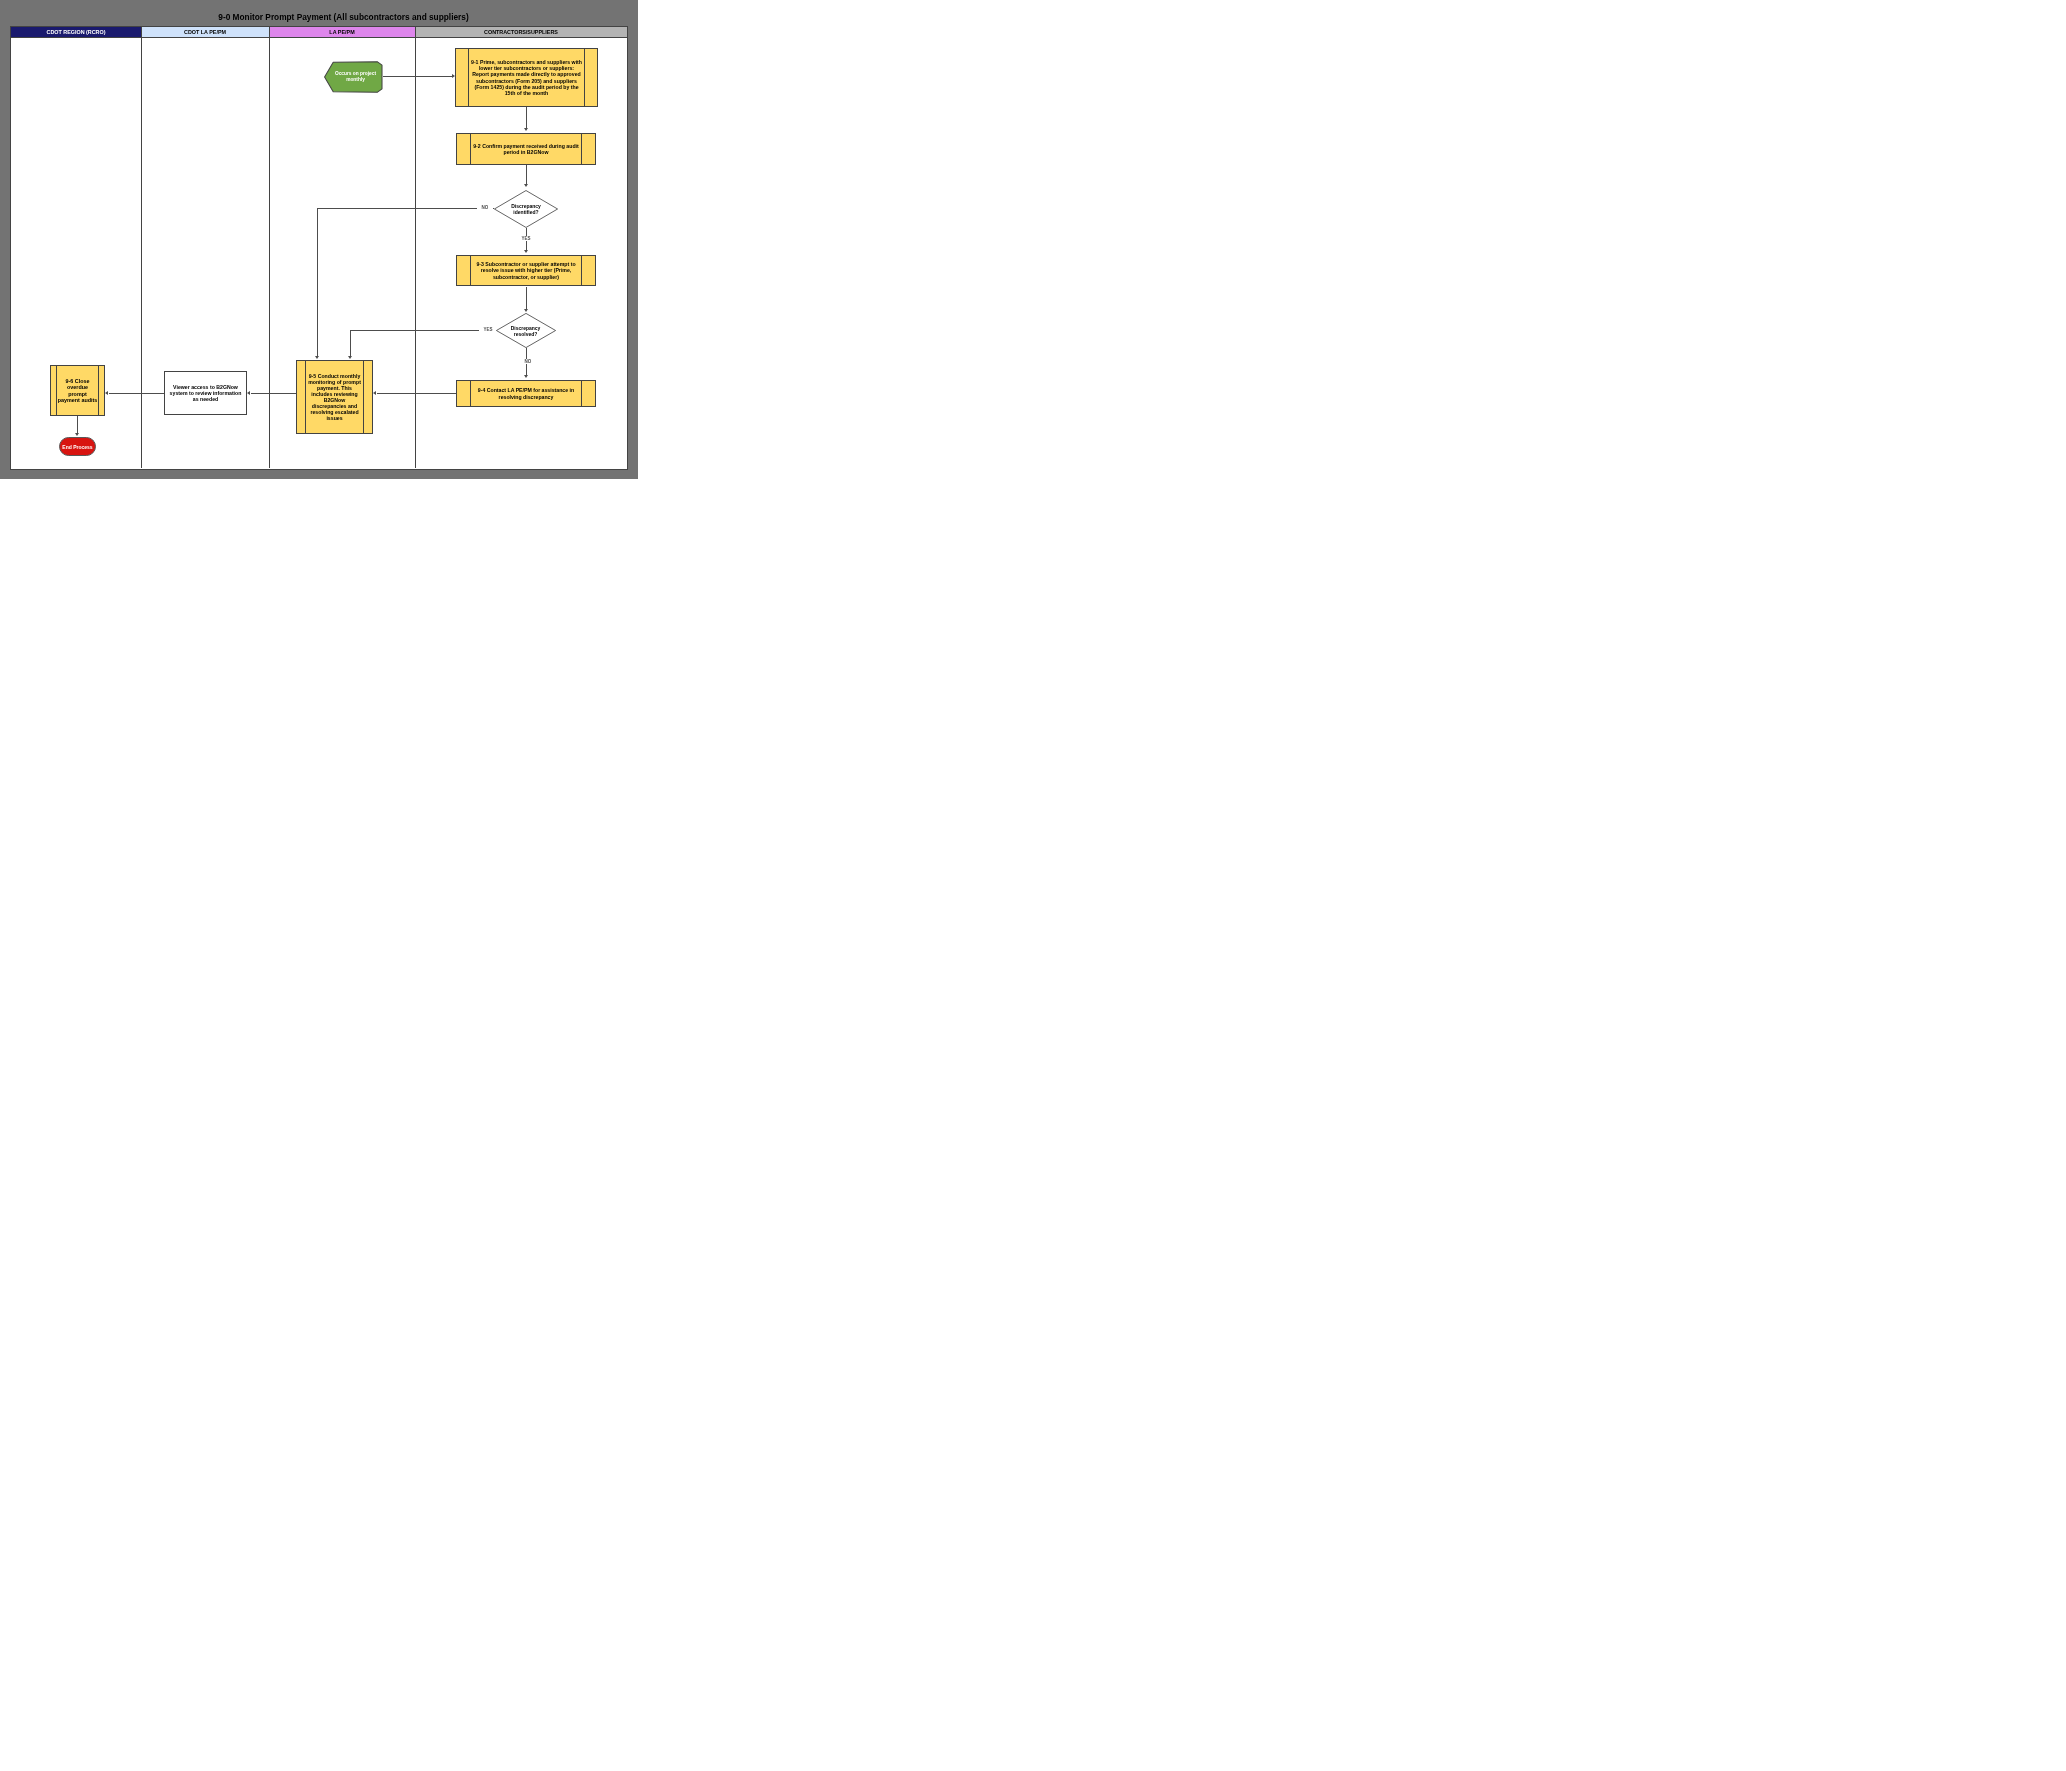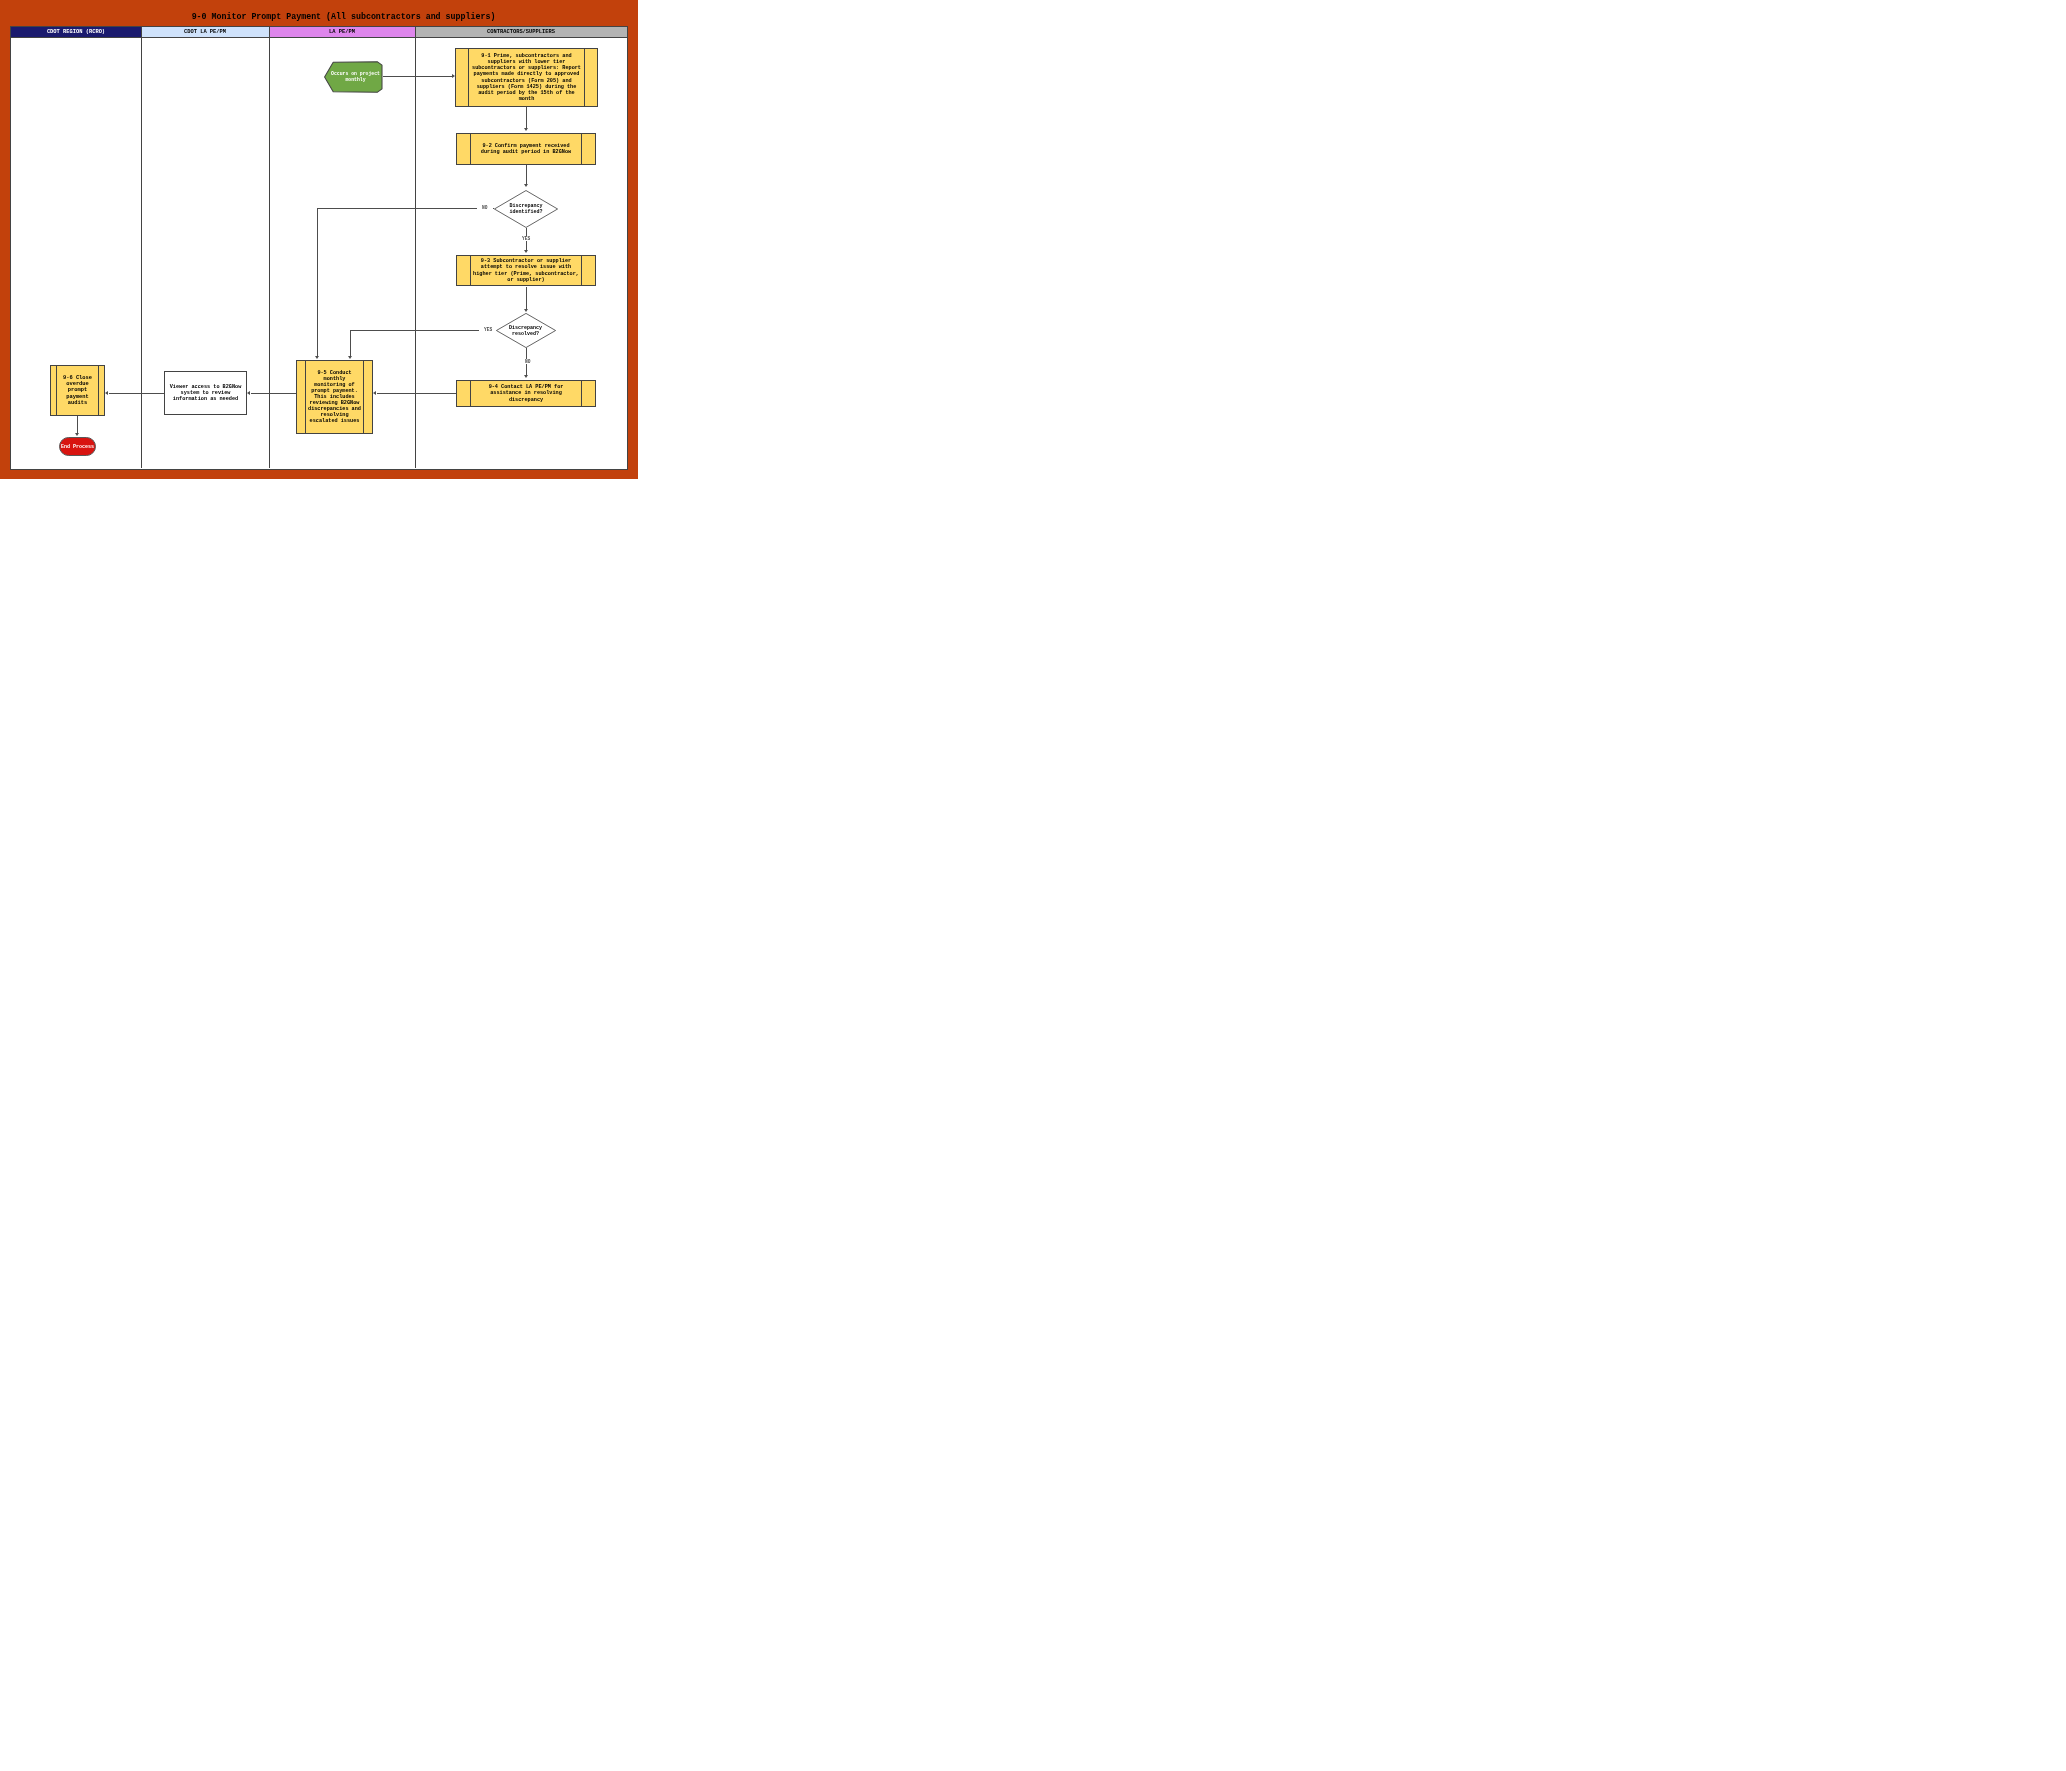--- a/index.html
+++ b/index.html
@@ -1,18 +1,18 @@
 <!DOCTYPE html>
 <html style="font-size:6.6px"><head>
 <meta charset="utf-8">
 <style>
   html,body{margin:0;padding:0;background:#ffffff;}
   .canvas{
-    position:relative;width:638px;height:479px;background:#c2410c;overflow:hidden;
-    font-family:Liberation Mono, monospace;
+    position:relative;width:638px;height:479px;background:#737373;overflow:hidden;
+    font-family:Liberation Sans, sans-serif;
   }
   .page-title{
     position:absolute;left:50px;top:11.6px;width:587px;text-align:center;
     font-size:8.3px;font-weight:bold;color:#000000;
   }
   
   .frame{position:absolute;left:10px;top:26px;width:618px;height:444px;
     border:1.2px solid #434343;box-sizing:border-box;background:#ffffff;}
   .lane-divider{position:absolute;top:27px;width:1.2px;height:441px;background:#434343;}
   .hdr{position:absolute;top:27px;height:10px;display:flex;align-items:center;justify-content:center;

